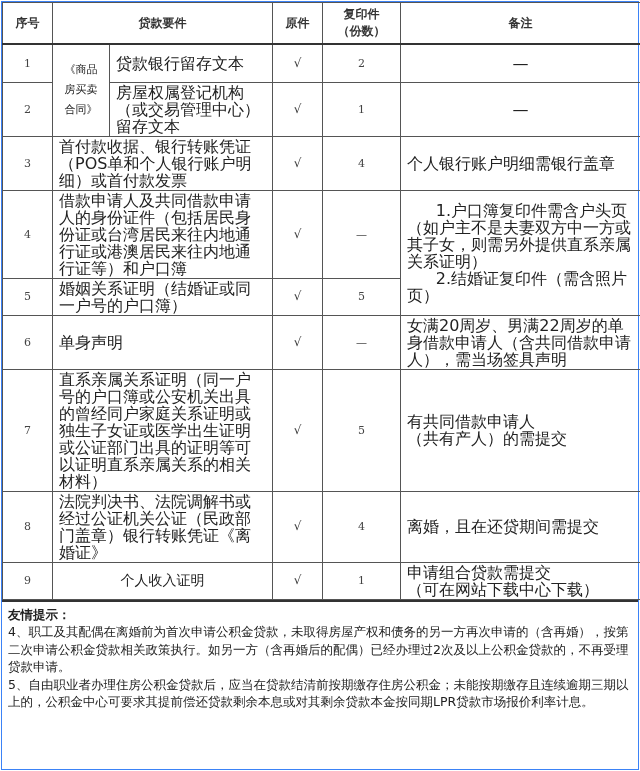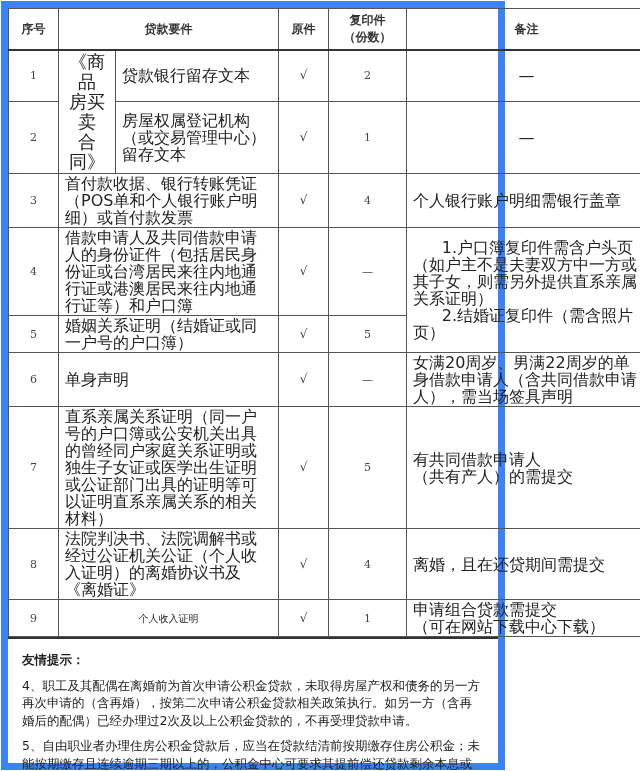--- a/index.html
+++ b/index.html
@@ -1,26 +1,26 @@
 <!DOCTYPE html>
 <html><head>
 <meta charset="utf-8">
 <style>
   html, body { margin:0; padding:0; background:#fff; }
   body { width:640px; height:771px; overflow:hidden; font-family:"DejaVu Sans", sans-serif; color:#222; }
-  .wrap { position:relative; width:504px; height:769px; border:7px solid #3b82f6; box-sizing:border-box; margin:1px; }
+  .wrap { position:relative; width:638px; height:769px; border:1px solid #3b82f6; box-sizing:border-box; margin:1px; }
   table { border-collapse:collapse; width:638px; table-layout:fixed; }
   td, th { border:1px solid #555; font-size:16px; line-height:17px; padding:1px 6px; vertical-align:middle; }
   th { font-weight:bold; text-align:center; height:38px; font-size:12px; color:#333; border-bottom:2px solid #333; }
   td.c { text-align:center; }
   td.num { text-align:center; font-family:"DejaVu Serif", serif; font-size:11px; color:#444; }
   .check { font-size:12px; color:#333; }
   .tips { padding:4px 6px; font-size:12.5px; line-height:17.5px; color:#222; border-top:2px solid #333; }
   .tips .title { font-weight:bold; }
-  .tips p { margin:8px; }
+  .tips p { margin:0; }
   .remark-group p { margin:0; }
   .indent { text-indent:1.8em; }
 </style>
 </head>
 <body>
 
 <div class="wrap">
   <table>
     <colgroup>
       <col style="width:50px">
@@ -38,21 +38,21 @@
         <th>
             <div>复印件</div>
             <div>（份数）</div>
           </th>
         <th>备注</th>
       </tr>
     </thead>
     <tbody>
       <tr style="height:38px">
         <td class="num">1</td>
-        <td rowspan="2" class="c" style="font-size:18px;line-height:20px;">
+        <td rowspan="2" class="c" style="font-size:11px;line-height:20px;">
           <div>《商品</div>
           <div>房买卖</div>
           <div>合同》</div>
         </td>
         <td>贷款银行留存文本</td>
         <td class="c check">√</td>
         <td class="num">2</td>
         <td class="c">—</td>
       </tr>
       <tr style="height:47px">
@@ -97,28 +97,28 @@
         <td colspan="2">直系亲属关系证明（同一户号的户口簿或公安机关出具的曾经同户家庭关系证明或独生子女证或医学出生证明或公证部门出具的证明等可以证明直系亲属关系的相关材料）</td>
         <td class="c check">√</td>
         <td class="num">5</td>
         <td>
           <div>有共同借款申请人</div>
           <div>（共有产人）的需提交</div>
         </td>
       </tr>
       <tr style="height:53px">
         <td class="num">8</td>
-        <td colspan="2">法院判决书、法院调解书或经过公证机关公证（个人收入证明）的离婚协议书及《离婚证》</td>
+        <td colspan="2">法院判决书、法院调解书或经过公证机关公证（民政部门盖章）银行转账凭证《离婚证》</td>
         <td class="c check">√</td>
         <td class="num">4</td>
         <td>离婚，且在还贷期间需提交</td>
       </tr>
       <tr style="height:37px">
         <td class="num">9</td>
-        <td colspan="2" class="c" style="font-size:10px;">个人收入证明</td>
+        <td colspan="2" class="c" style="font-size:14px;">个人收入证明</td>
         <td class="c check">√</td>
         <td class="num">1</td>
         <td>
           <div>申请组合贷款需提交</div>
           <div>（可在网站下载中心下载）</div>
         </td>
       </tr>
     </tbody>
   </table>
 

